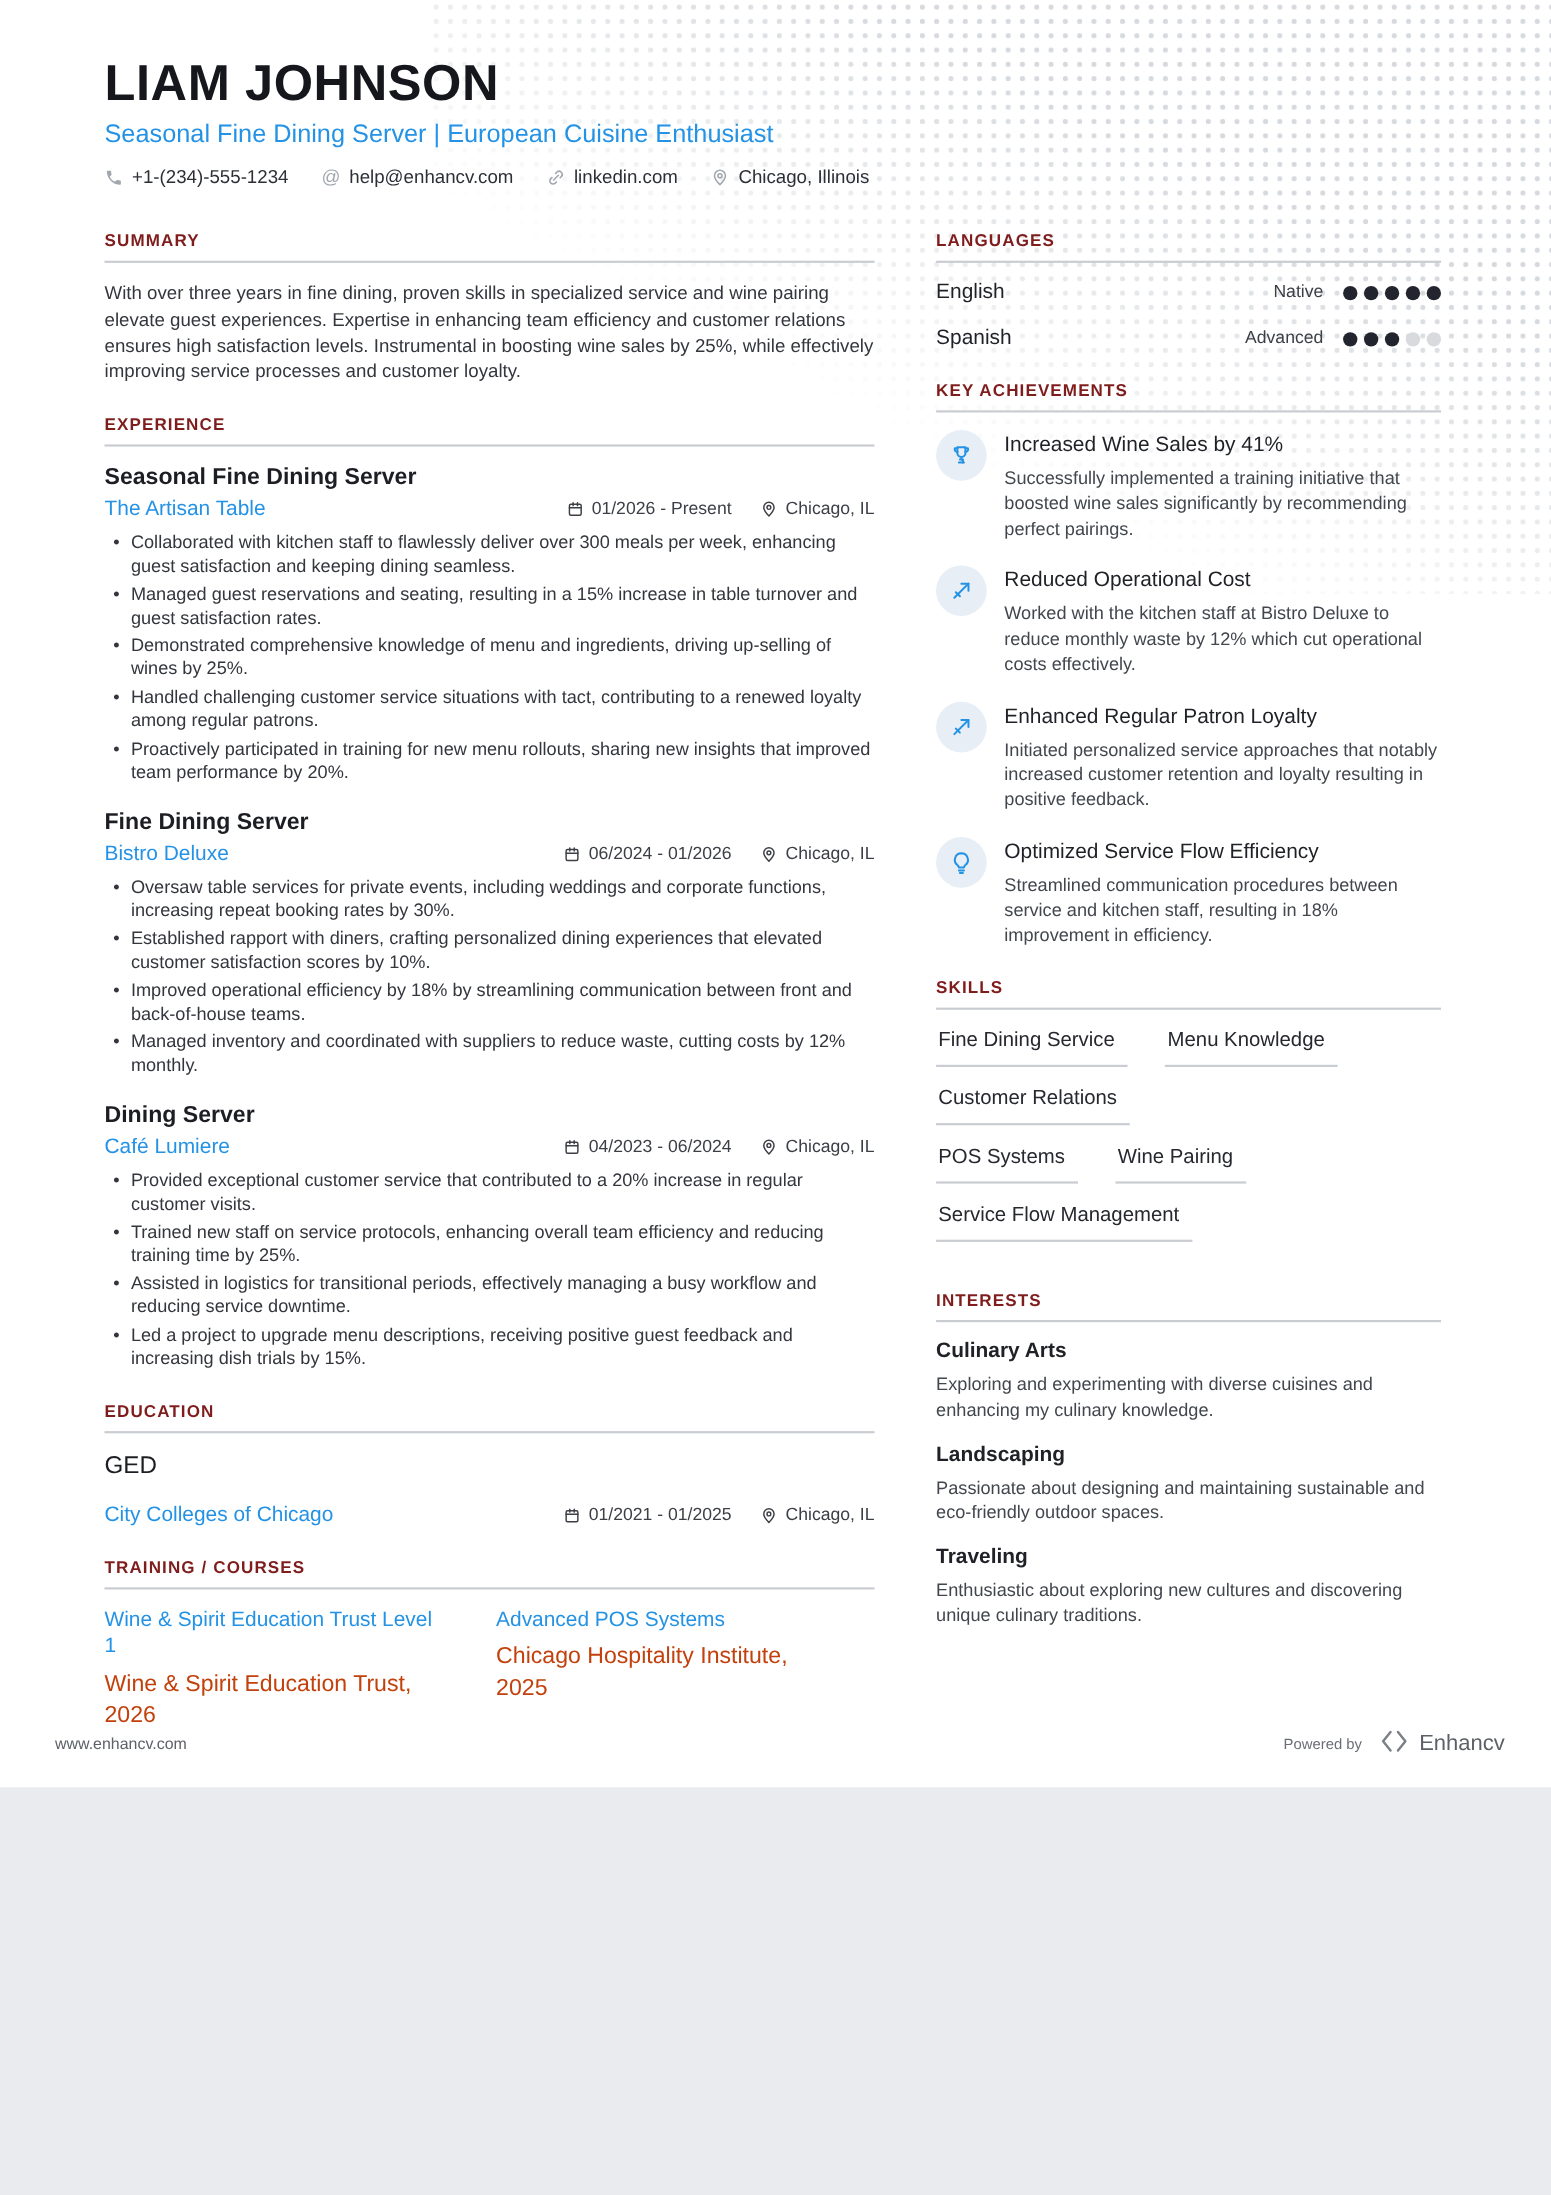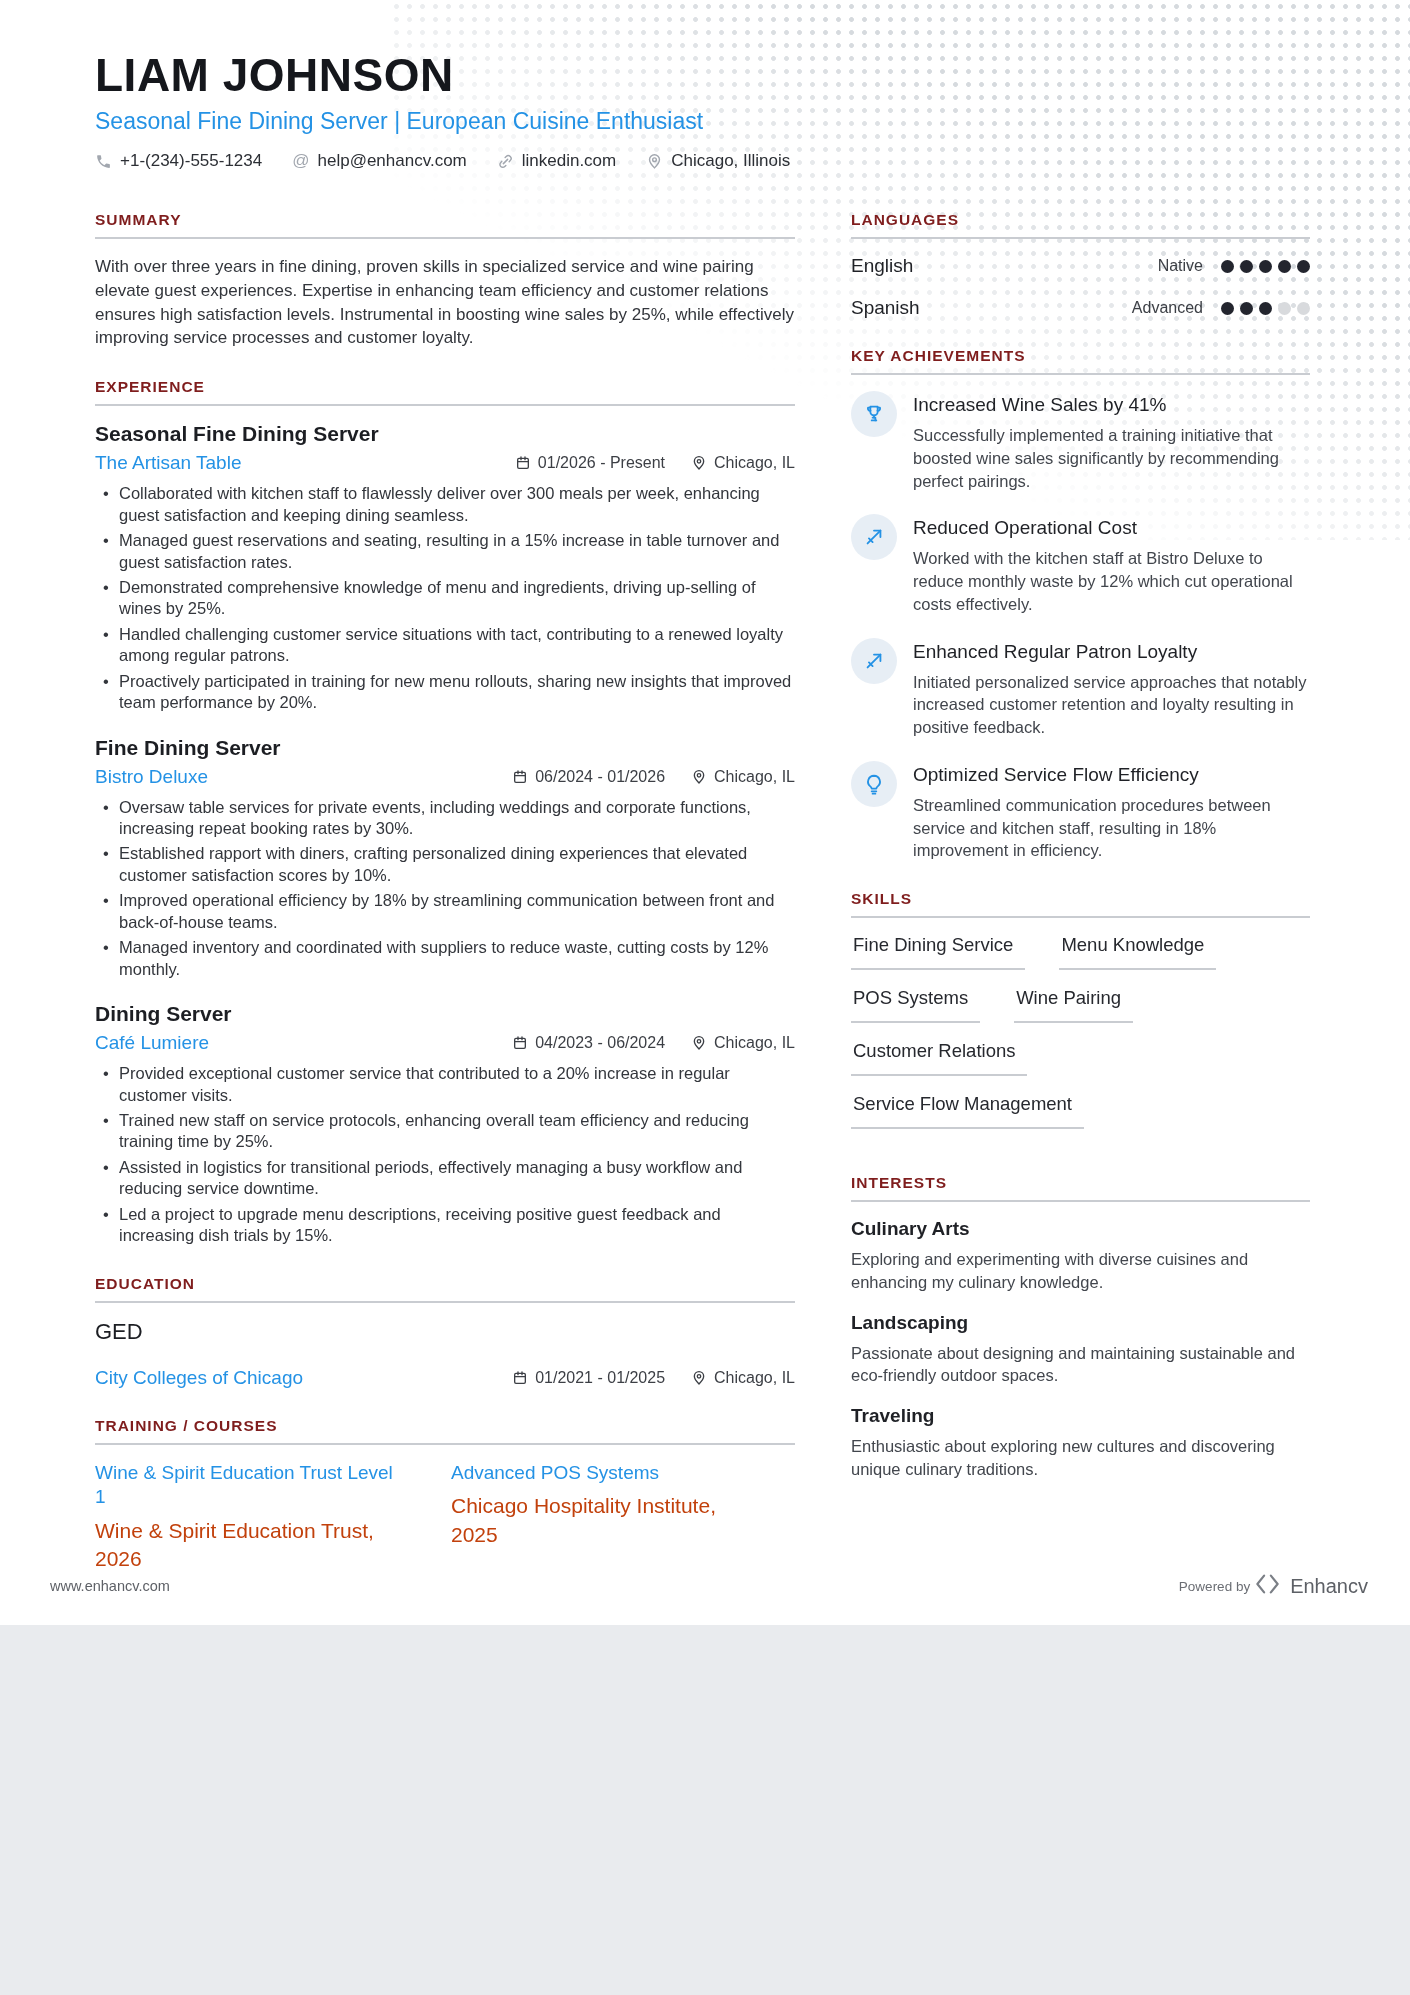--- a/index.html
+++ b/index.html
@@ -99,21 +99,21 @@
   .interest { margin-bottom: 18px; }
   .interest-title { font-size: 19px; font-weight: 600; color: #1f2126; margin-bottom: 8px; }
   .interest-text { font-size: 16.5px; line-height: 1.38; color: #42464d; }
 
   
   .footer {
     position: absolute; left: 50px; right: 42px; bottom: 26px;
     display: flex; align-items: center; justify-content: space-between;
   }
   .footer-url { font-size: 14.5px; color: #5e6167; }
-  .powered { display: flex; align-items: center; gap: 4px; }
+  .powered { display: flex; align-items: center; gap: 16px; }
   .powered-label { font-size: 13.5px; color: #6b6e74; }
   .brand { display: flex; align-items: center; gap: 9px; color: #7b7f86; }
   .brand-name { font-size: 20px; color: #5d6066; }
 </style>
 </head>
 <body>
 
 <div class="page">
   <div class="dots-pattern"></div>
 
@@ -397,25 +397,25 @@
         </section>
 
         <section class="section">
           <h2 class="sec-h">SKILLS</h2>
           <div class="skills-rows">
             <div class="skills-row">
               <span class="skill">Fine Dining Service</span>
               <span class="skill">Menu Knowledge</span>
             </div>
             <div class="skills-row">
+              <span class="skill">Customer Relations</span>
+            </div>
+            <div class="skills-row">
               <span class="skill">POS Systems</span>
               <span class="skill">Wine Pairing</span>
-            </div>
-            <div class="skills-row">
-              <span class="skill">Customer Relations</span>
             </div>
             <div class="skills-row">
               <span class="skill">Service Flow Management</span>
             </div>
           </div>
         </section>
 
         <section class="section">
           <h2 class="sec-h">INTERESTS</h2>
           <div class="interest">

